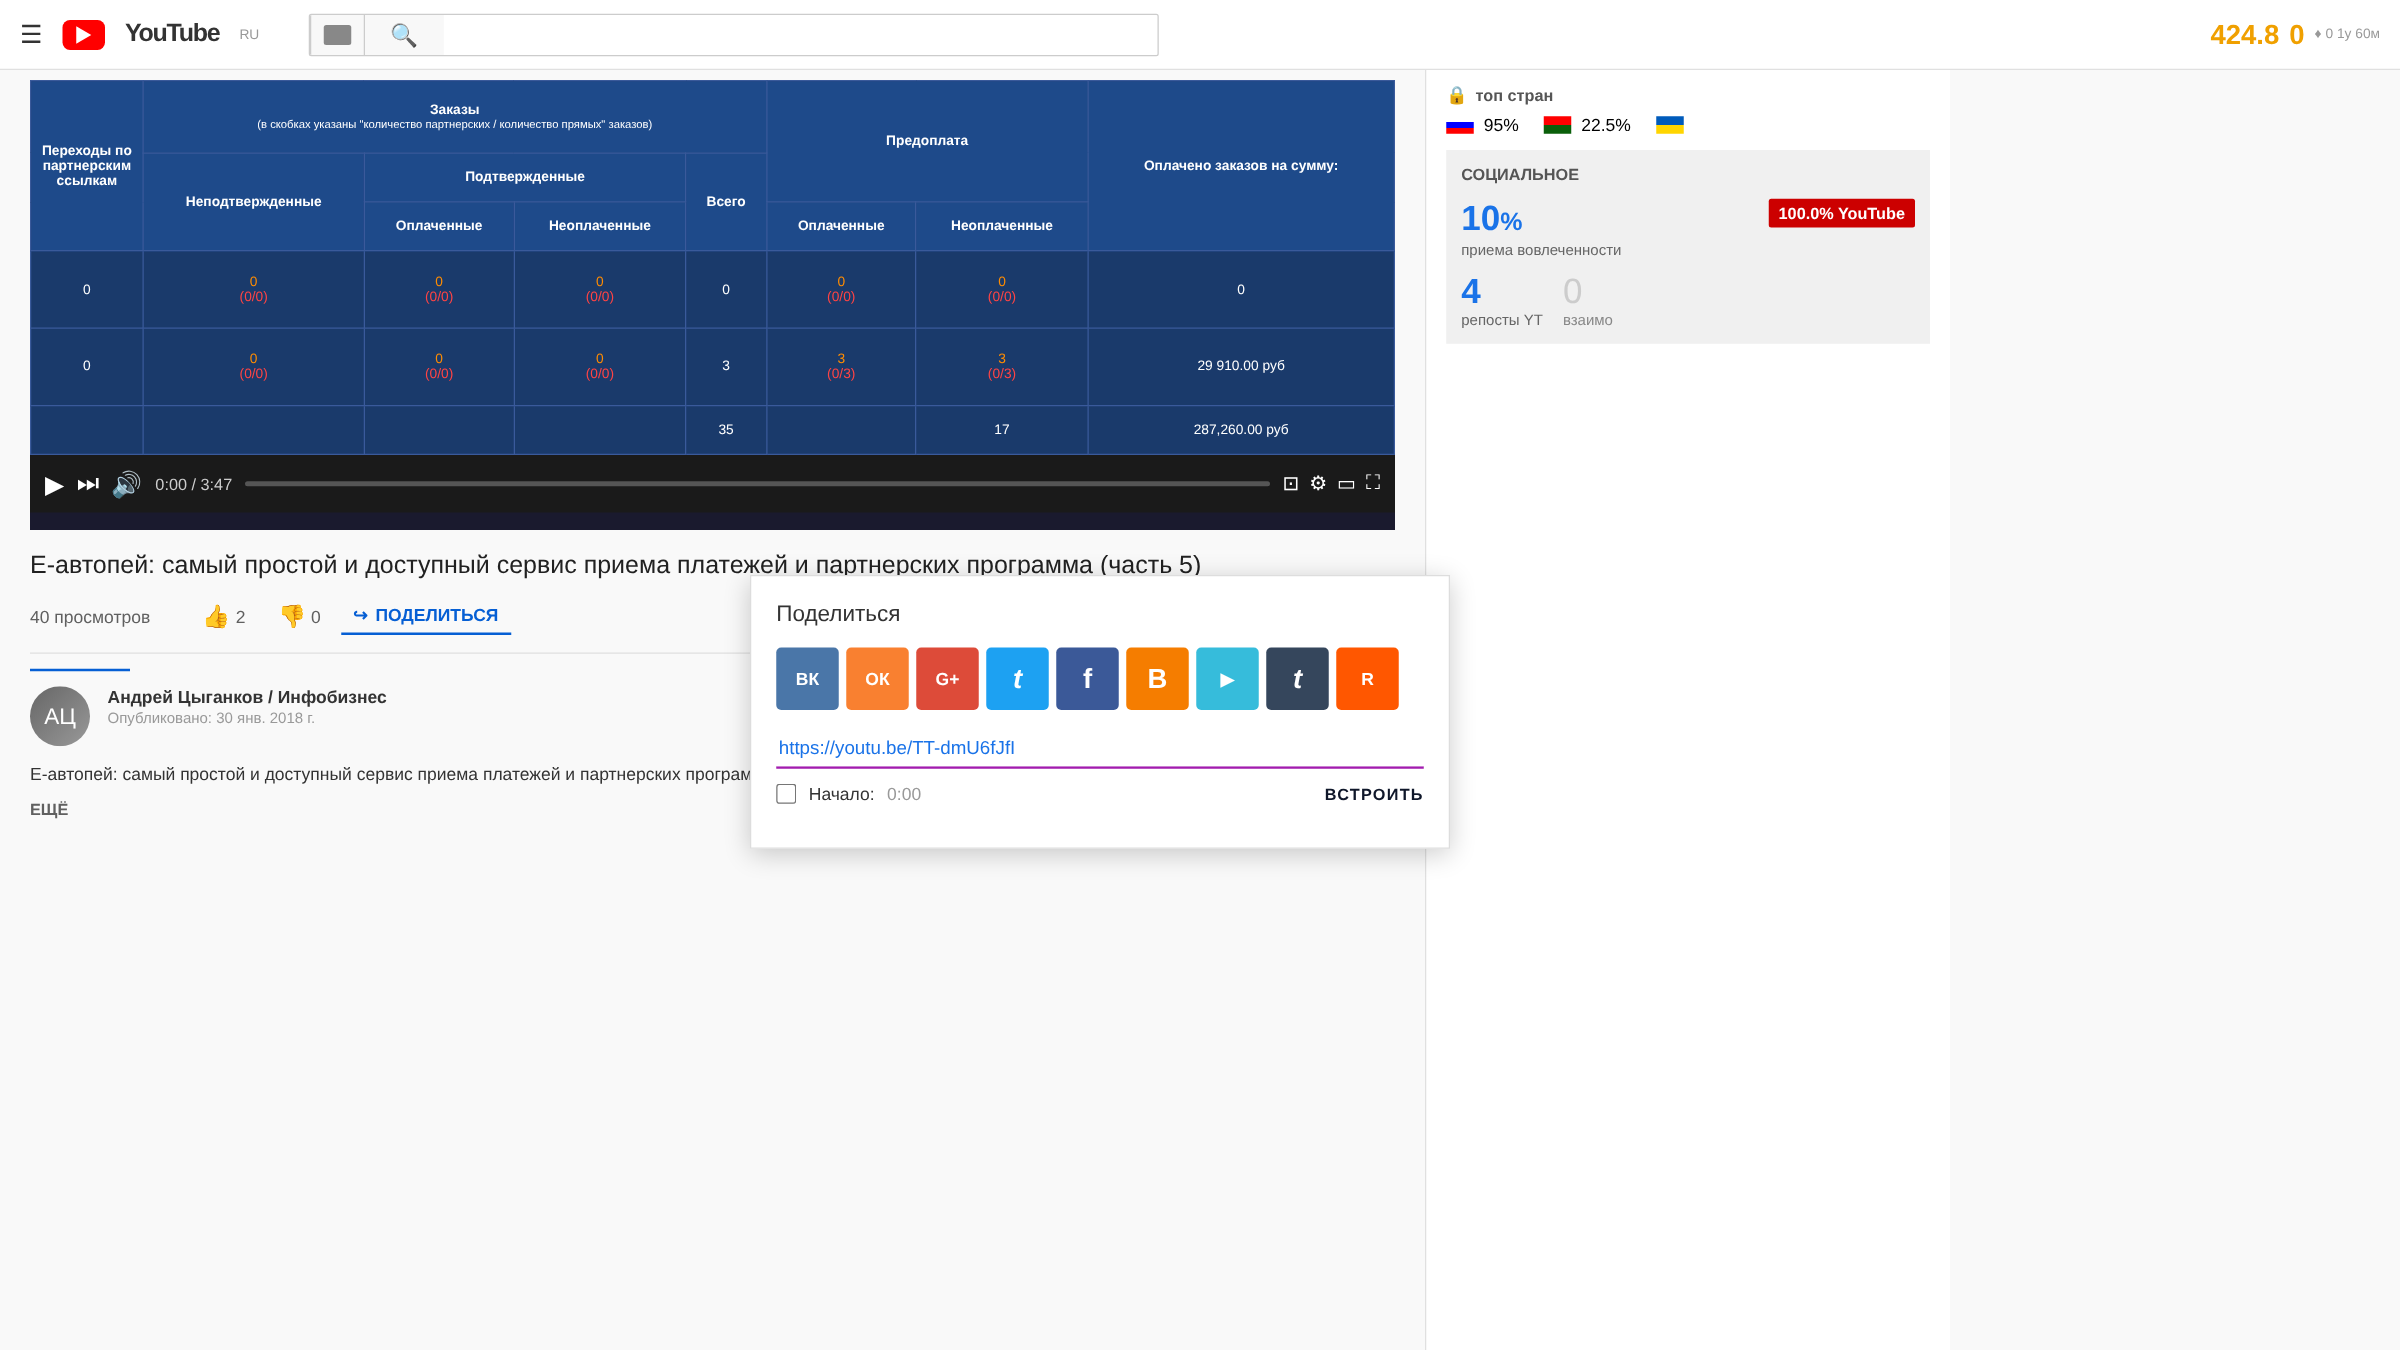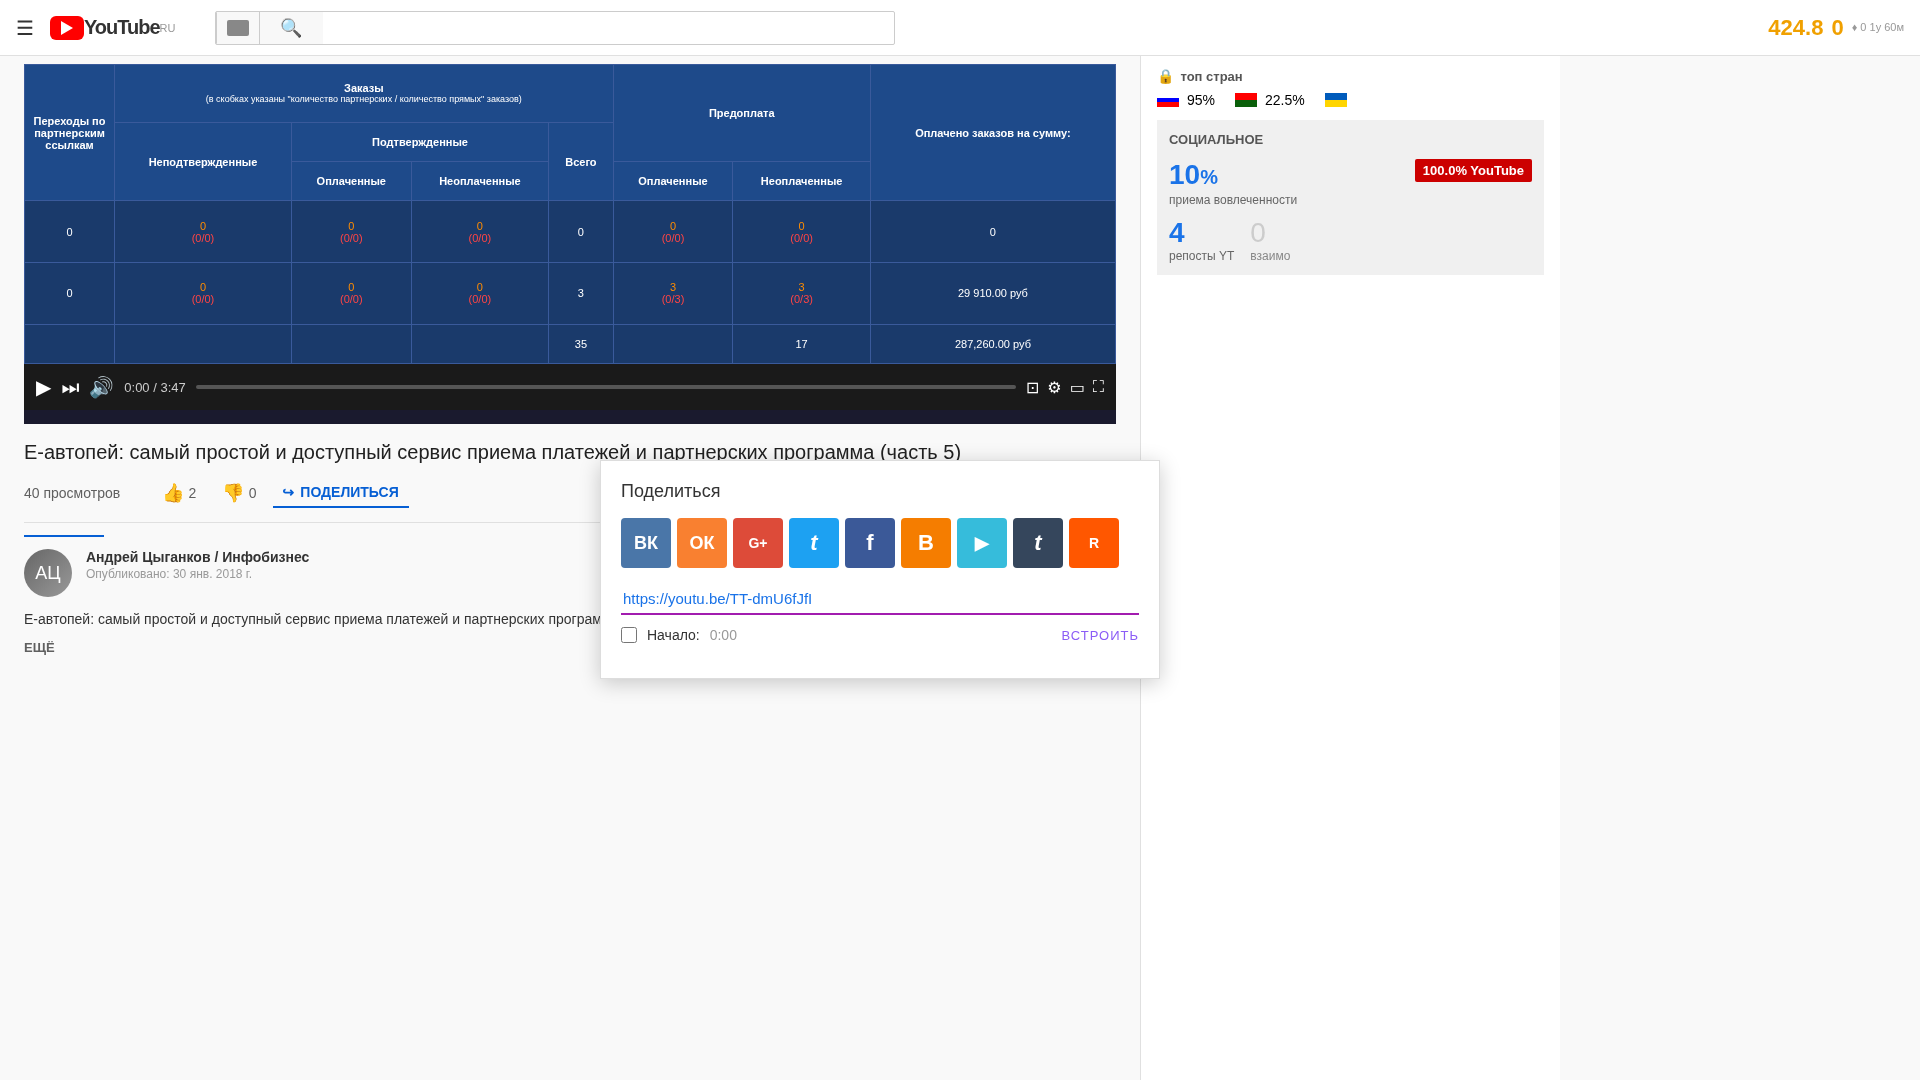--- a/index.html
+++ b/index.html
@@ -25,21 +25,21 @@
     }
     .header-left {
       display: flex;
       align-items: center;
       gap: 16px;
     }
     .hamburger { cursor: pointer; font-size: 20px; color: #333; }
     .yt-logo {
       display: flex;
       align-items: center;
-      gap: 0;
+      gap: 16px;
       text-decoration: none;
     }
     .yt-logo-icon {
       width: 34px; height: 24px;
       background: red;
       border-radius: 6px;
       display: flex; align-items: center; justify-content: center;
     }
     .yt-logo-icon::after {
       content: '';
@@ -385,21 +385,21 @@
       display: flex;
       gap: 6px;
       margin-bottom: 16px;
       flex-wrap: wrap;
     }
     .share-icon-btn {
       width: 50px; height: 50px;
       border-radius: 4px;
       border: none;
       cursor: pointer;
-      font-size: 18px;
+      font-size: 14px;
       font-weight: bold;
       color: white;
       display: flex;
       align-items: center;
       justify-content: center;
     }
     .si-vk { background: #4a76a8; }
     .si-ok { background: #f98030; }
     .si-gplus { background: #dd4b39; }
     .si-tw { background: #1da1f2; }
@@ -434,22 +434,22 @@
       width: 16px; height: 16px;
       cursor: pointer;
     }
     .start-label { font-size: 14px; color: #333; }
     .start-time { font-size: 14px; color: #999; }
     .embed-btn {
       background: none;
       border: none;
       cursor: pointer;
       font-size: 13px;
-      font-weight: normal;
-      color: #8b5cf6;
+      font-weight: bold;
+      color: #0f172a;
       text-transform: uppercase;
       letter-spacing: 1px;
       float: right;
       text-align: center;
     }
 
     .separator-line {
       border: none;
       border-bottom: 2px solid #065fd4;
       width: 80px;

